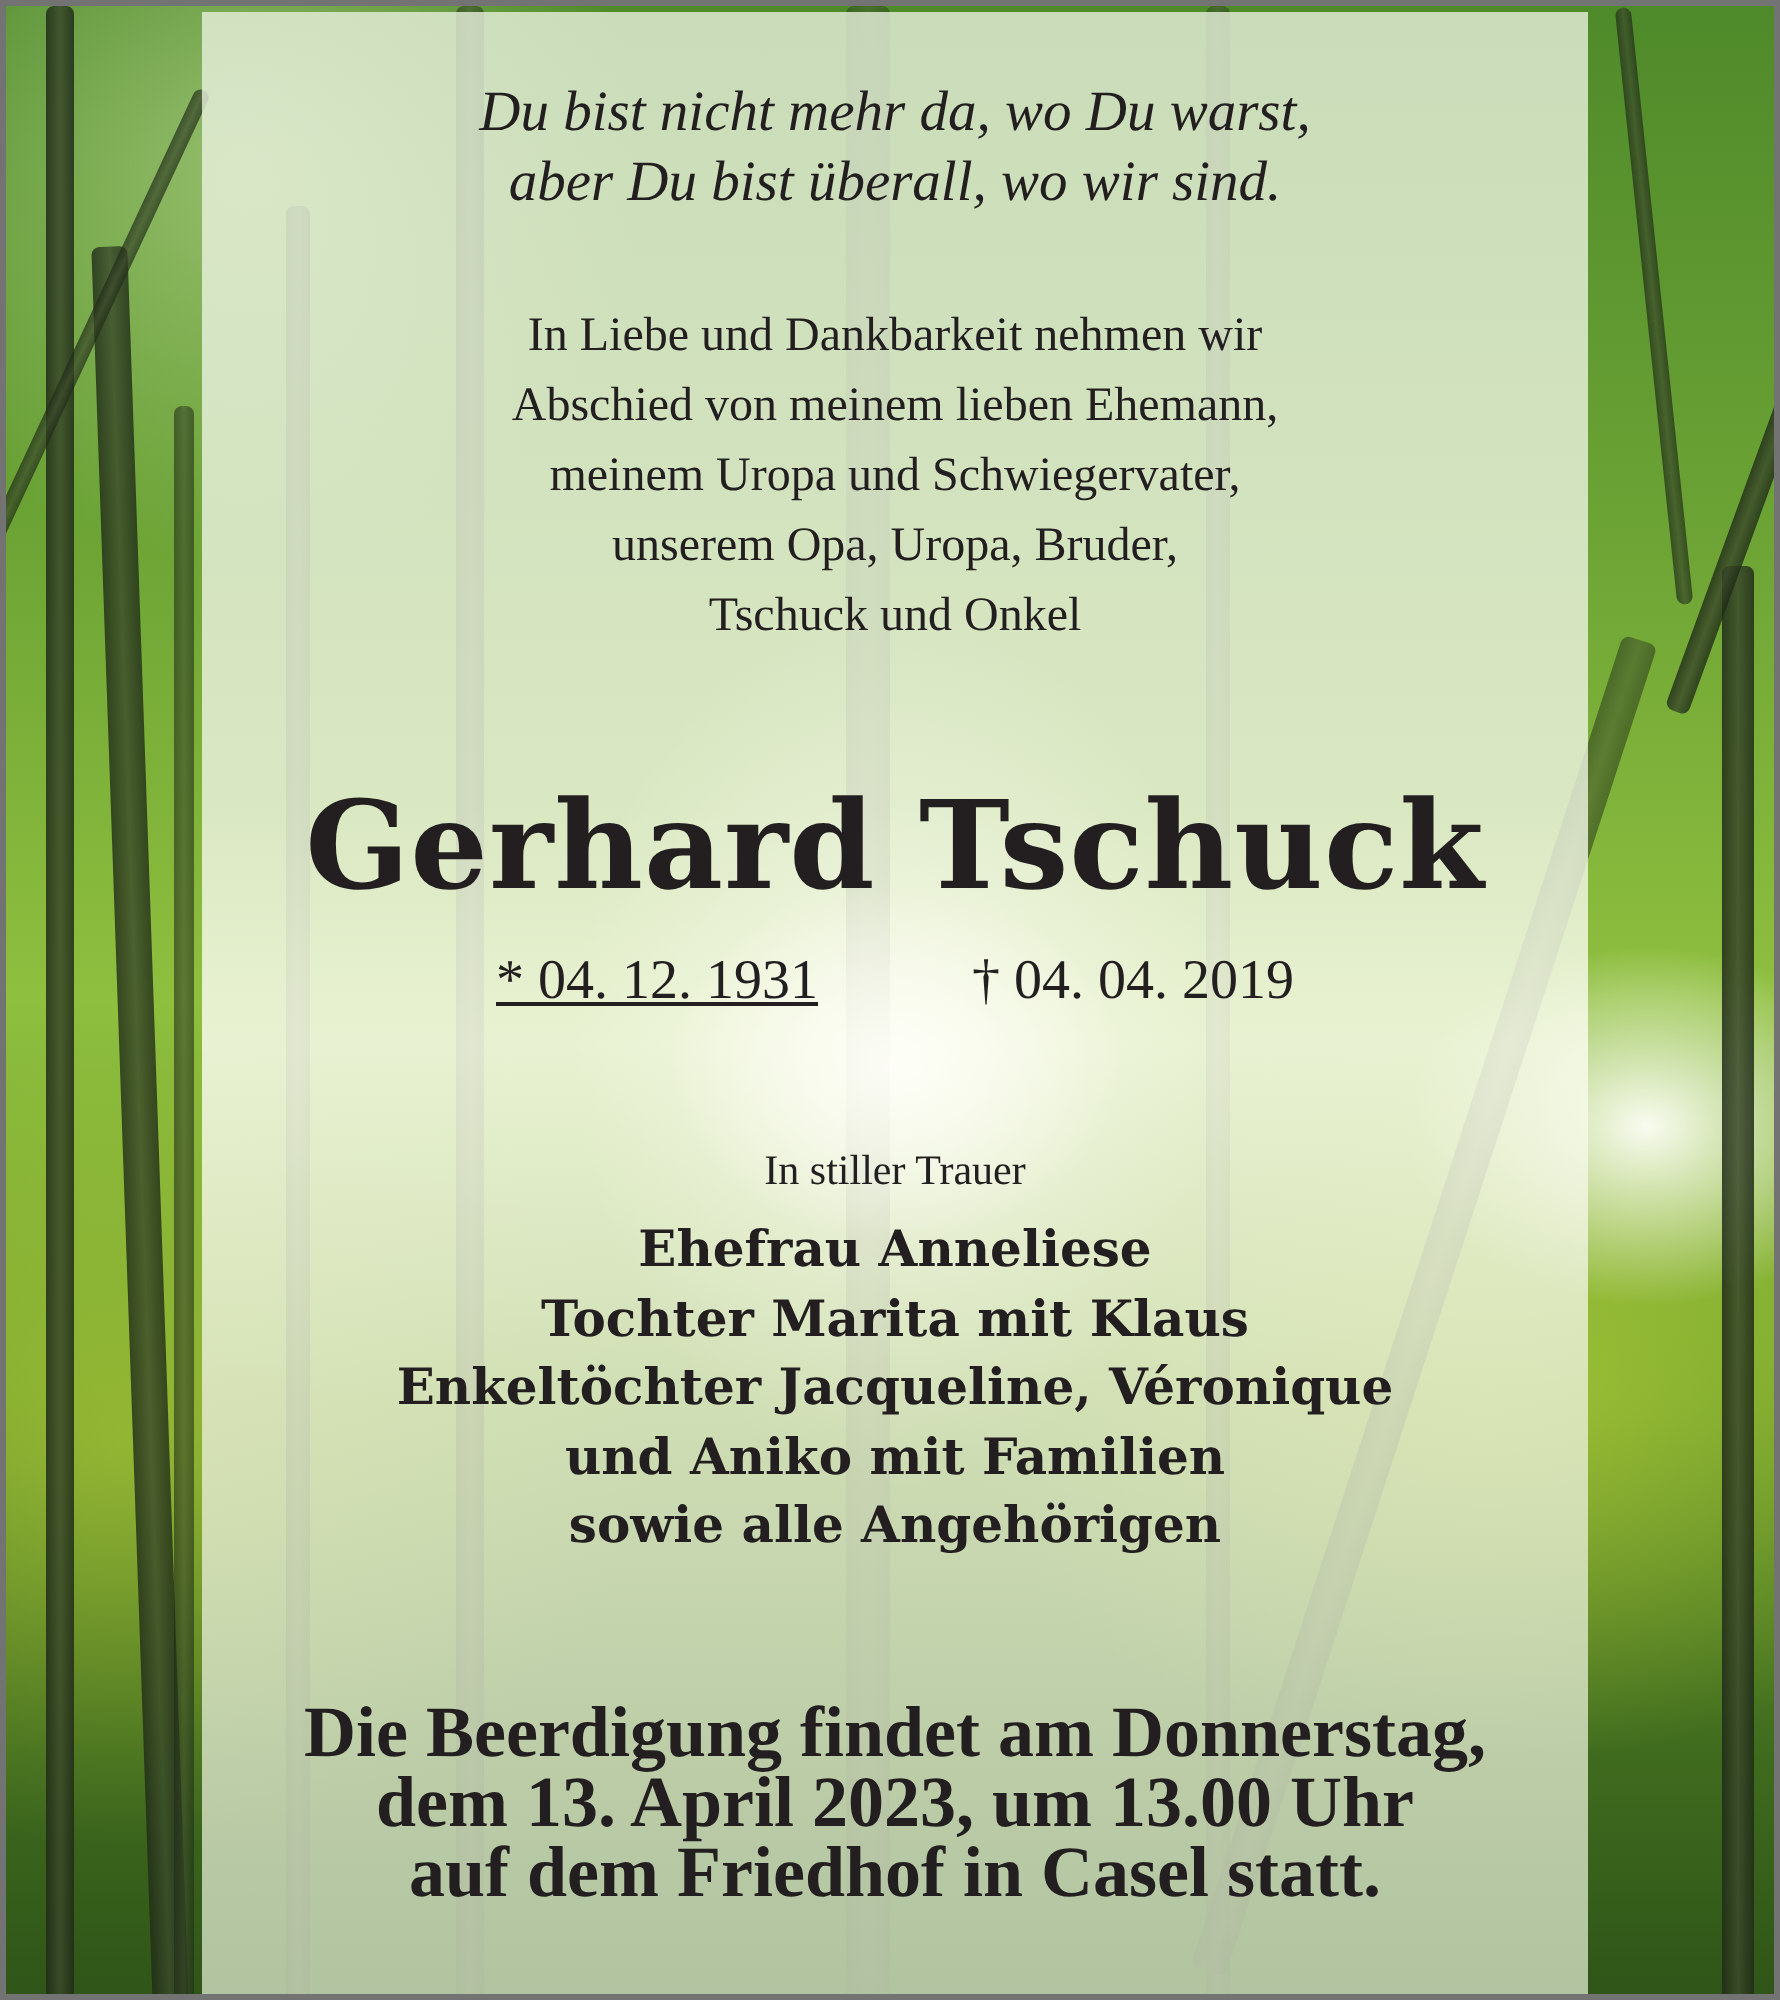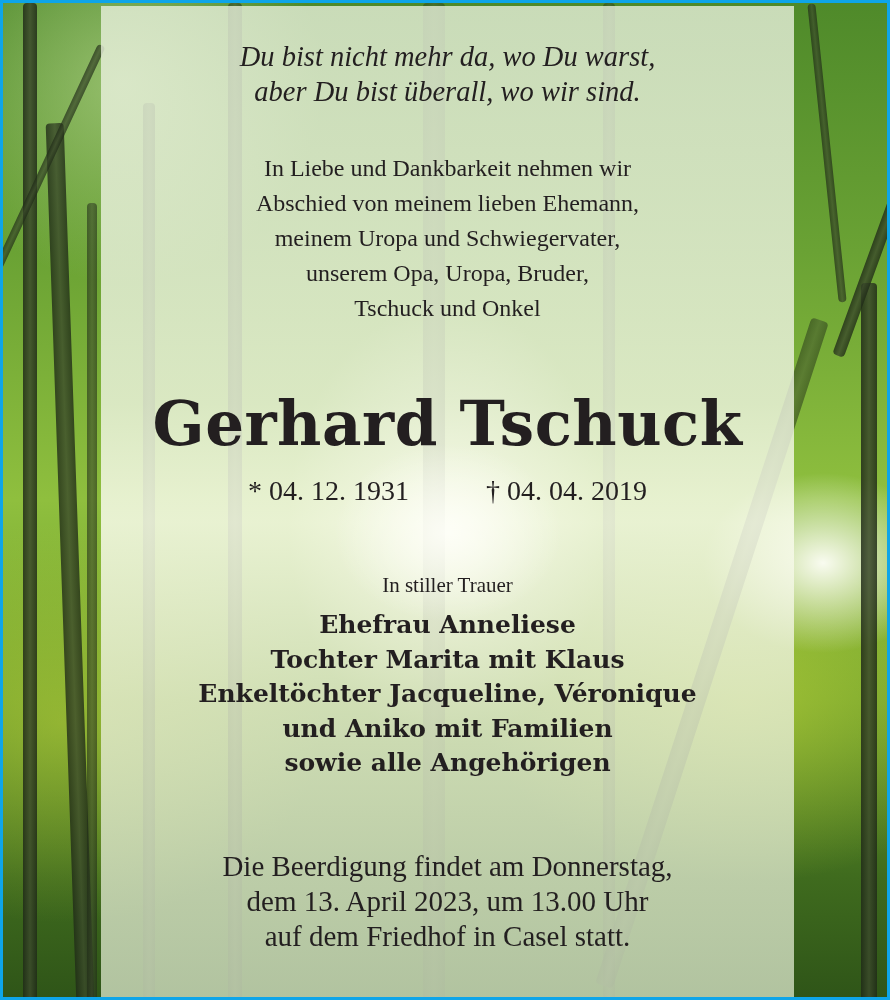--- a/index.html
+++ b/index.html
@@ -1,19 +1,19 @@
 <!DOCTYPE html>
 <html><head>
 <meta charset="utf-8">
 <style>
   html, body { margin: 0; padding: 0; }
   body { width: 890px; height: 1000px; overflow: hidden; background: #231f20; }
   .frame {
     position: absolute; left: 0; top: 0; width: 890px; height: 1000px;
-    box-sizing: border-box; border: 3px solid #0ea5e9; overflow: hidden;
+    box-sizing: border-box; border: 3px solid #737373; overflow: hidden;
   }
   .forest {
     position: absolute; inset: 0;
     background:
       radial-gradient(ellipse 120px 90px at 820px 560px, rgba(255,255,250,0.95), rgba(255,255,240,0) 100%),
       radial-gradient(ellipse 160px 220px at 445px 520px, rgba(255,255,235,0.8), rgba(255,255,235,0) 100%),
       radial-gradient(ellipse 200px 200px at 120px 80px, rgba(190,220,150,0.6), rgba(0,0,0,0) 100%),
       radial-gradient(ellipse 260px 180px at 740px 700px, rgba(200,220,60,0.55), rgba(0,0,0,0) 100%),
       radial-gradient(ellipse 260px 200px at 60px 720px, rgba(190,210,60,0.5), rgba(0,0,0,0) 100%),
       linear-gradient(180deg, #4f8a2a 0%, #6aa234 25%, #8fbf3e 50%, #6e9f2c 70%, #3f6b1e 88%, #2f5518 100%);
@@ -51,35 +51,35 @@
     position: absolute; left: 0; right: 0; top: 386px;
     font-family: "DejaVu Serif", serif; font-weight: bold;
     font-size: 61px; line-height: 70px; letter-spacing: 0.5px;
   }
   .dates {
     position: absolute; left: 0; right: 0; top: 472px;
     font-family: "Liberation Serif", "DejaVu Serif", serif;
     font-size: 28px; line-height: 32px;
   }
   .dates span { display: inline-block; }
-  .dates .birth { margin-right: 70px; }
+  .dates .birth { margin-right: 70px; text-decoration: underline; }
   .mourn-label {
     position: absolute; left: 0; right: 0; top: 565px;
     font-family: "Liberation Serif", "DejaVu Serif", serif;
     font-size: 21px; line-height: 34px;
   }
   .mourners {
     position: absolute; left: 0; right: 0; top: 605px;
     font-family: "DejaVu Serif", serif; font-weight: bold;
     font-size: 25px; line-height: 34.5px;
   }
   .funeral {
     position: absolute; left: 0; right: 0; top: 846px;
     font-family: "Liberation Serif", "DejaVu Serif", serif;
-    font-size: 29px; line-height: 35px;
+    font-size: 36px; line-height: 35px; font-weight: bold;
   }
   .line { display: block; white-space: nowrap; }
 </style>
 </head>
 <body>
 
 <div class="frame">
   <div class="forest">
 
     <div class="trunk" style="left:20px;top:0;width:14px;height:1000px;opacity:.85;"></div>

